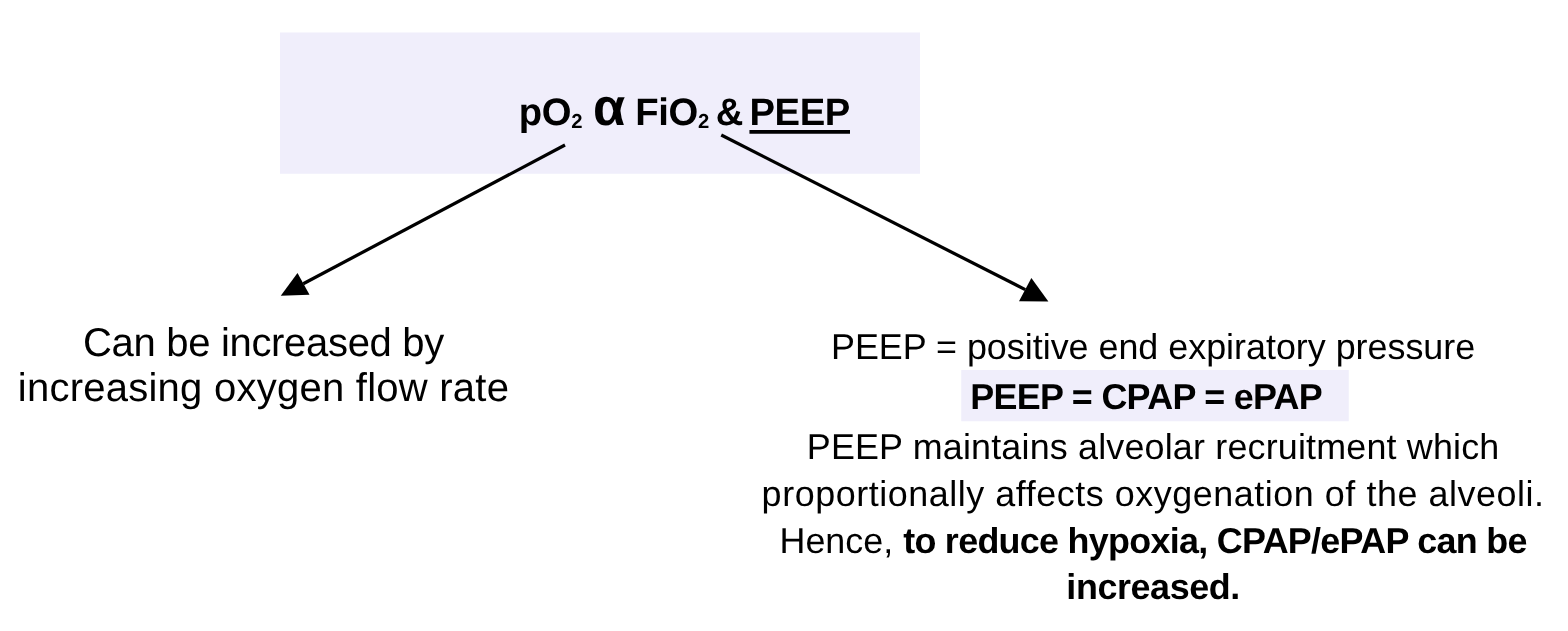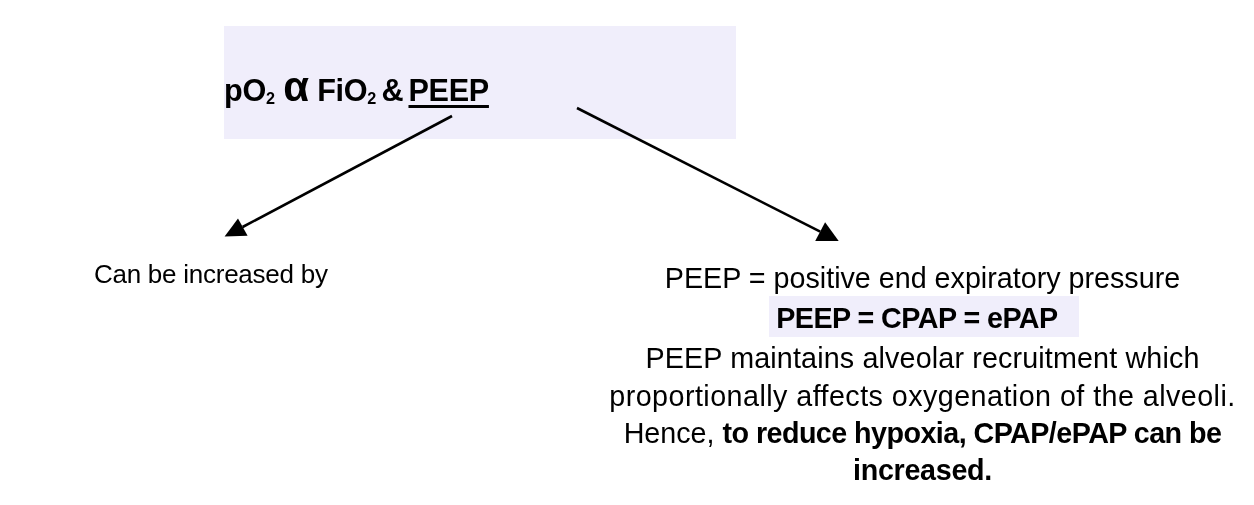--- a/index.html
+++ b/index.html
@@ -23,21 +23,21 @@
   .formula-box {
     position: absolute;
     left: 224px; top: 26px;
     width: 512px; height: 113px;
     background: var(--box-fill);
   }
   .formula-text {
     position: absolute;
     left: 224px; top: 67.6px;
     width: 456px;
-    text-align: left;
+    text-align: right;
     font-weight: bold;
     font-size: 30.6px;
     line-height: 44px;
     letter-spacing: -0.3px;
     word-spacing: -3px;
     white-space: pre;
   }
   .formula-text .subscript {
     font-size: 16.2px;
     vertical-align: -2.7px;
@@ -52,21 +52,21 @@
 
   .arrow-layer { position: absolute; left: 0; top: 0; width: 1254px; height: 505px; }
   .arrow-line { stroke: var(--arrow); stroke-width: 2.6px; fill: none; }
   .arrow-head { fill: var(--arrow); stroke: none; }
 
   .left-note {
     position: absolute;
     left: 0px; top: 255.8px;
     width: 421.6px;
     text-align: center;
-    font-size: 26px;
+    font-size: 32px;
     line-height: 36.5px;
   }
   .right-note {
     position: absolute;
     left: 572.5px; top: 259.2px;
     width: 700px;
     text-align: center;
     font-size: 28.7px;
     line-height: 38.3px;
   }
@@ -103,20 +103,21 @@
       <polygon class="arrow-head" points="224.6,236.5 238.0,218.4 247.6,235.8"></polygon>
     </g>
     <g>
       <line class="arrow-line" x1="577" y1="108" x2="820.2" y2="231.7"></line>
       <polygon class="arrow-head" points="838.7,241.1 825.1,222.3 815.2,241.0"></polygon>
     </g>
   </svg>
 
   <div class="left-note">
     <div class="lsa">Can be increased by</div>
+    <div class="lsb">increasing oxygen flow rate</div>
   </div>
 
   <div class="right-note">
     <div>PEEP = positive end expiratory pressure</div>
     <div class="hl-line"><span class="hl">PEEP = CPAP = ePAP</span></div>
     <div class="lsc">PEEP maintains alveolar recruitment which</div>
     <div class="lsd">proportionally affects oxygenation of the alveoli.</div>
     <div class="line5-6"><span>Hence, </span><span class="b lse">to reduce hypoxia, CPAP/ePAP can be</span></div>
     <div class="b lsf line5-6">increased.</div>
   </div>

